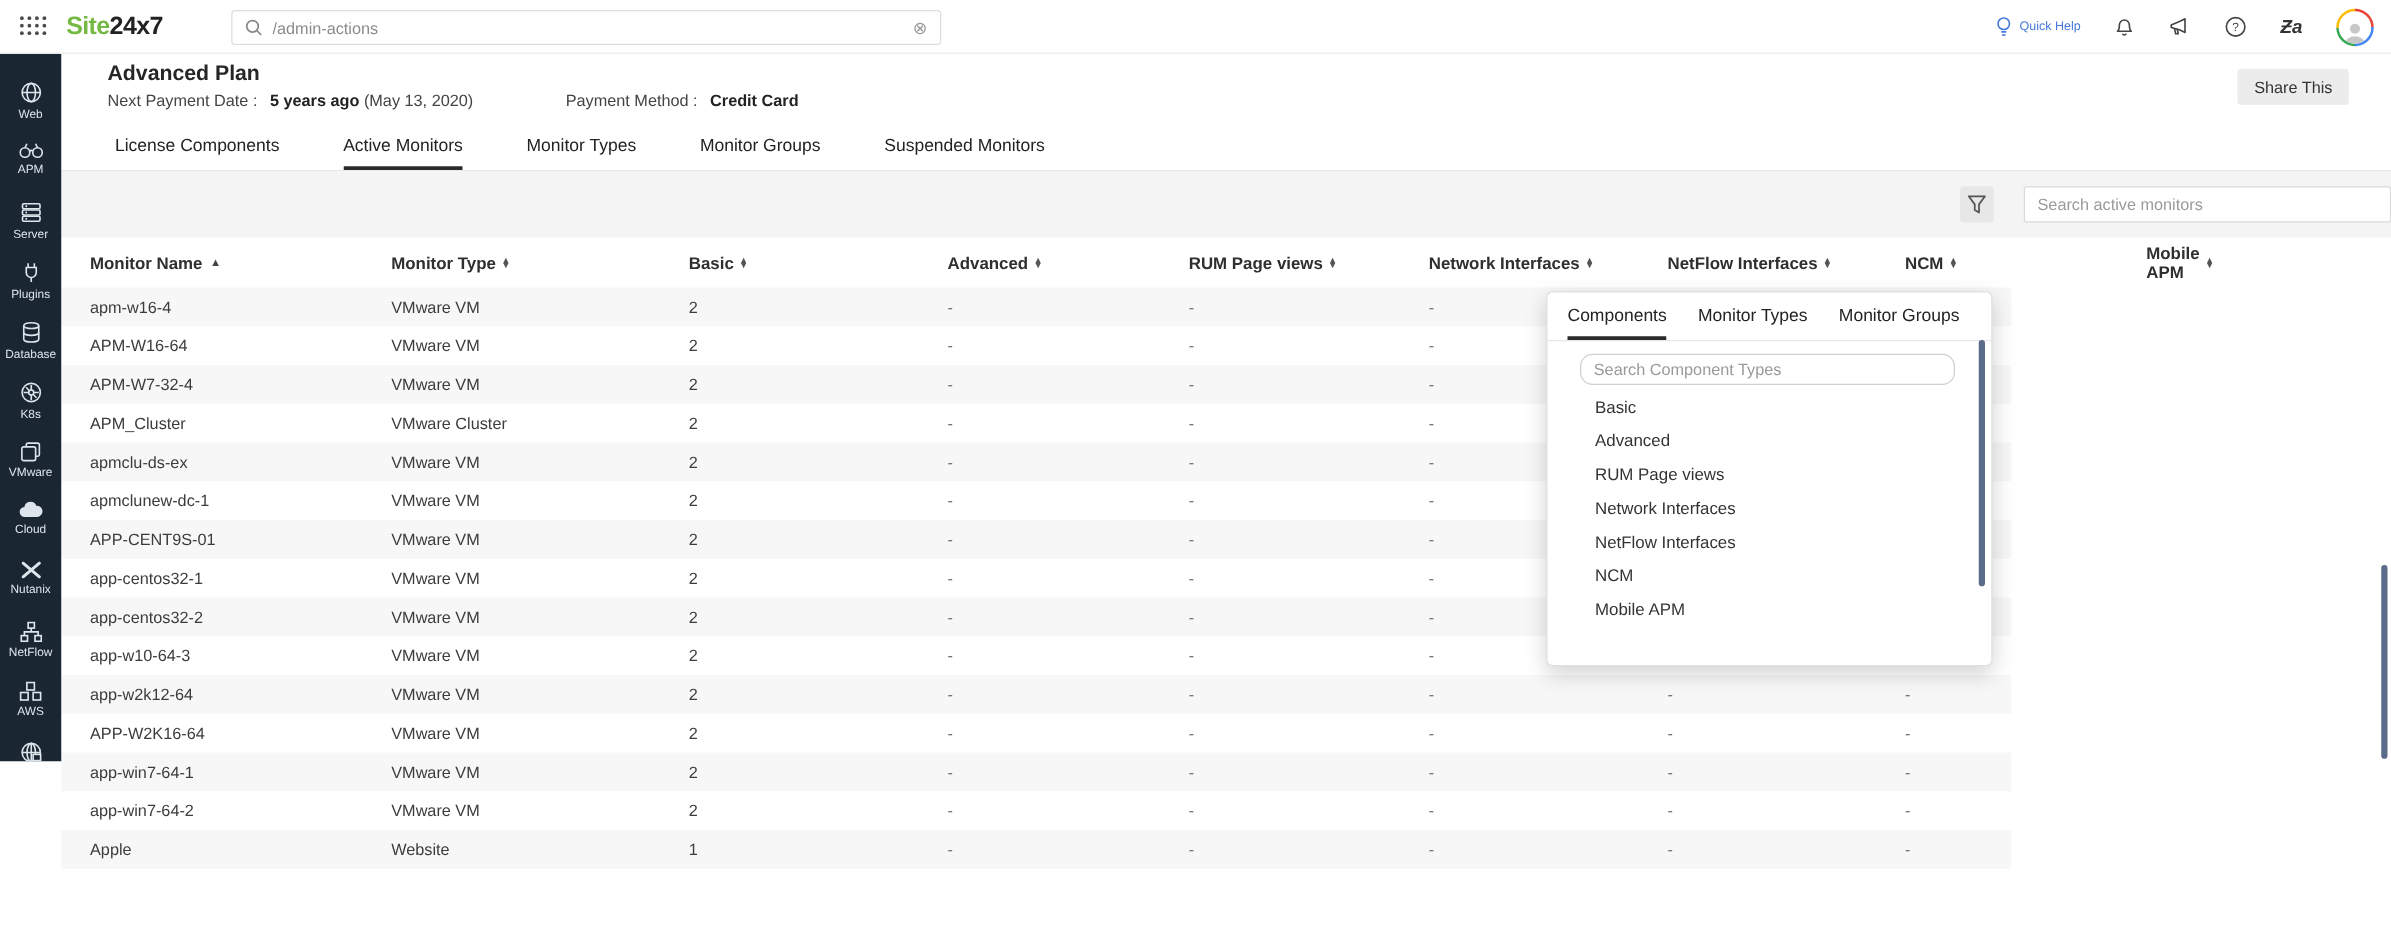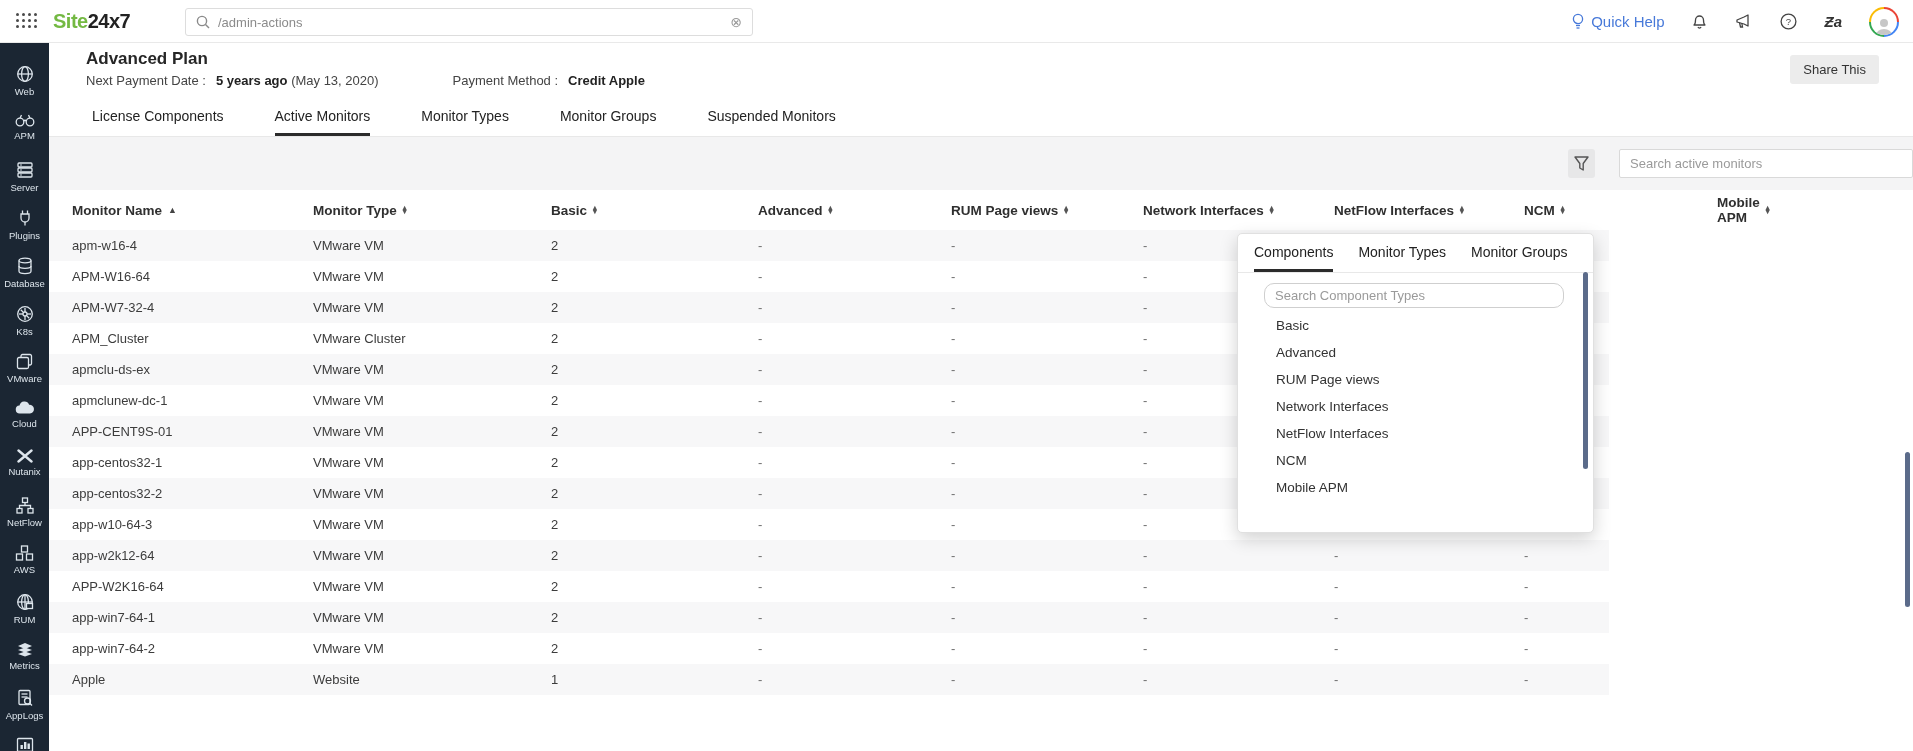--- a/index.html
+++ b/index.html
@@ -14,30 +14,30 @@
   .grid-icon i { width:3px; height:3px; border-radius:50%; background:#4a4a4a; }
   .logo { margin-left:14px; font-size:20px; font-weight:bold; letter-spacing:-0.5px; cursor:pointer; }
   .logo .g { color:#74b943; } .logo .d { color:#222; }
   .tb-search { position:absolute; left:185px; top:8px; width:568px; height:28px;
     border:1px solid #ddd; border-radius:3px; background:#fff; display:flex; align-items:center; }
   .tb-search svg { margin:0 8px 0 10px; }
   .tb-search input { border:0; outline:0; flex:1; font-size:13px; color:#8b8b8b; background:transparent;
     font-family:"Liberation Sans", sans-serif; }
   .tb-clear { margin-right:10px; color:#9a9a9a; font-size:14px; cursor:pointer; line-height:1; }
   .tb-right { position:absolute; right:14px; top:0; height:43px; display:flex; align-items:center; gap:27px; }
-  .quick-help { display:flex; align-items:center; gap:6px; color:#4779d9; font-size:15px; cursor:pointer; }
+  .quick-help { display:flex; align-items:center; gap:6px; color:#4779d9; font-size:10px; cursor:pointer; }
   .tb-ic { cursor:pointer; display:flex; align-items:center; }
   .zia { font-size:15px; font-style:italic; font-weight:bold; color:#333; cursor:pointer; }
   .avatar { width:30px; height:30px; border-radius:50%; padding:2px; cursor:pointer;
     background:conic-gradient(#ea4335 0 25%, #4285f4 25% 50%, #34a853 50% 75%, #fbbc05 75% 100%); }
   .avatar .inner { width:100%; height:100%; border-radius:50%; background:#fff;
     display:flex; align-items:flex-end; justify-content:center; overflow:hidden; }
 
   
-  .sidebar { position:absolute; left:0; top:43px; width:49px; height:708px; background:#1b2633;
+  .sidebar { position:absolute; left:0; top:43px; width:49px; height:566px; background:#1b2633;
     z-index:14; overflow:hidden; padding-top:22px; }
   .sb-item { width:49px; height:33px; margin-bottom:15px; display:flex; flex-direction:column;
     align-items:center; justify-content:flex-start; cursor:pointer; }
   .sb-item .lbl { font-size:9.5px; color:#dde5ec; margin-top:3px; white-space:nowrap; }
   .sb-item svg { display:block; }
 
   
   .main { position:absolute; left:49px; top:43px; width:1864px; height:708px; background:#fff; }
   .title-row { height:37px; display:flex; align-items:center; padding-left:19px; gap:8px; }
   .page-title { font-size:19px; color:#2e2e2e; }
@@ -330,21 +330,21 @@
 
 <div class="main">
 
   <div class="plan">
     <div class="plan-name">Advanced Plan</div>
     <div class="plan-line">
       <span>Next Payment Date :</span>
       <span><b>5 years ago</b> <span>(May 13, 2020)</span></span>
       <span class="sep"></span>
       <span>Payment Method :</span>
-      <b>Credit Apple</b>
+      <b>Credit Card</b>
     </div>
     <button class="share-btn">Share This</button>
   </div>
 
   <div class="tabs" id="tabs">
       <div class="tab">License Components</div>
       <div class="tab active">Active Monitors</div>
       <div class="tab">Monitor Types</div>
       <div class="tab">Monitor Groups</div>
       <div class="tab">Suspended Monitors</div>

